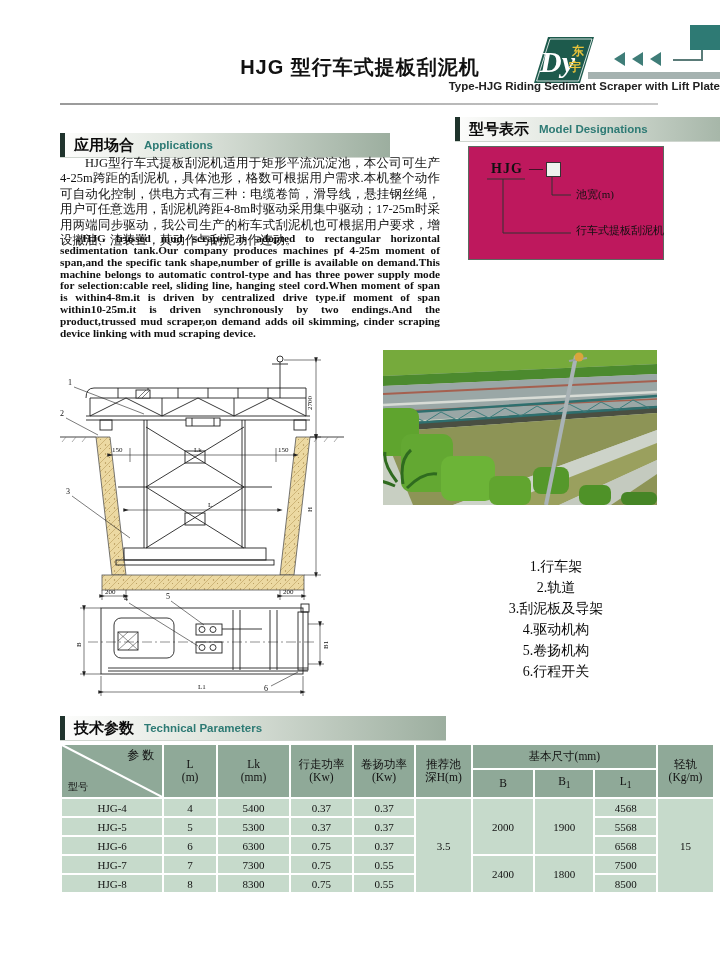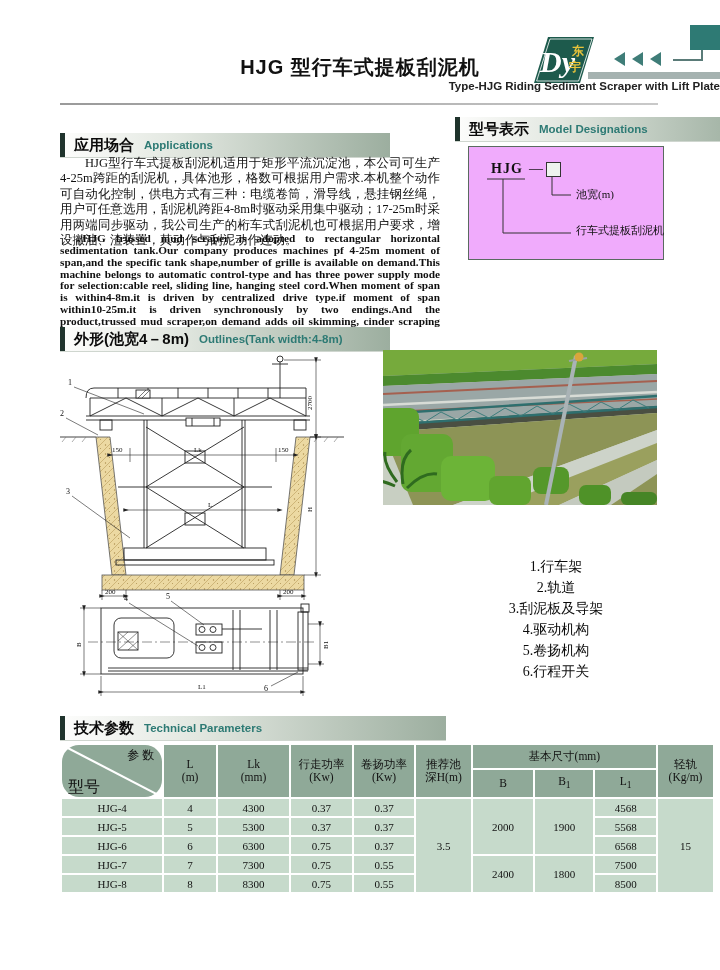--- a/index.html
+++ b/index.html
@@ -24,21 +24,21 @@
   .sec-zh{font-family:"Liberation Sans",sans-serif;font-weight:bold;font-size:15px;color:#0b0b0b;}
   .sec-en{font-family:"Liberation Sans",sans-serif;font-weight:bold;font-size:11.5px;
           color:#2d7a74;margin-left:10px;}
 
   
   .para{width:380px;text-align:justify;color:#101010;}
   .para-zh{left:60px;top:143px;font-size:12.5px;line-height:15.6px;text-indent:2em;}
   .para-en{left:60px;top:222px;font-size:11.3px;line-height:11.8px;text-indent:2em;font-weight:bold;}
 
   
-  .model-box{left:468px;top:146px;width:194px;height:112px;background:#f0abfc;
+  .model-box{left:468px;top:146px;width:194px;height:112px;background:#be185d;
              border:1px solid #5a6a60;}
   .mcode{position:absolute;left:22px;top:14px;font-size:14px;font-weight:bold;color:#111;
          font-family:"Liberation Serif",serif;letter-spacing:1px;}
   .mdash{position:absolute;left:60px;top:14px;font-size:14px;color:#111;}
   .msquare{position:absolute;left:77px;top:15px;width:13px;height:13px;border:1.2px solid #333;background:#eef3ee;}
   .mlabel{position:absolute;font-size:11px;color:#111;white-space:nowrap;}
   .mlab1{left:107px;top:40px;}
   .mlab2{left:107px;top:76px;}
   .model-lines{position:absolute;left:0;top:0;width:194px;height:112px;}
 
@@ -50,21 +50,21 @@
   .tp-table-wrap{left:60px;top:743px;width:655px;}
   table.tp{width:100%;border-collapse:separate;border-spacing:2px;background:#fff;
            font-family:"Liberation Serif",serif;}
   table.tp th{background:#8fa998;color:#121212;font-weight:normal;
               font-size:11.5px;line-height:13px;padding:2px 1px;}
   table.tp td{background:#c6dacb;color:#121212;text-align:center;
               font-size:11px;height:17px;padding:0 18px;}
   th.corner{position:relative;padding:0;}
   th.corner svg{position:absolute;left:0;top:0;width:100%;height:100%;}
   .corner-top{position:absolute;right:8px;top:4px;font-size:12px;}
-  .corner-bot{position:absolute;left:6px;bottom:4px;font-size:16px;}
+  .corner-bot{position:absolute;left:6px;bottom:4px;font-size:10px;}
   .hline{display:block;}
 
   
   .pageno{left:0;top:914px;width:720px;text-align:center;font-size:11px;color:#222;}
 
   svg text{font-family:"Liberation Serif",serif;}
 </style>
 </head>
 <body>
 
@@ -116,25 +116,20 @@
         <line x1="83" y1="48" x2="102" y2="48"></line>
       </g>
     </svg>
     <span class="mcode">HJG</span>
     <span class="mdash">—</span>
     <span class="msquare"></span>
     <span class="mlabel mlab1">池宽(m)</span>
     <span class="mlabel mlab2">行车式提板刮泥机</span>
   </div>
 
-  <div class="abs sec-bar" style="left:60px;top:327px;width:330px;">
-    <span class="strip"></span>
-    <span class="sec-zh">外形(池宽4－8m)</span>
-    <span class="sec-en">Outlines(Tank width:4-8m)</span>
-  </div>
 
   <svg class="abs" style="left:58px;top:352px;" width="330" height="360" viewBox="0 0 330 360">
     <defs>
       <pattern id="sand" width="9" height="9" patternUnits="userSpaceOnUse">
         <rect width="9" height="9" fill="#ecd9a2"></rect>
         <path d="M0 9 L9 0" stroke="#c2a565" stroke-width="0.7"></path>
         <circle cx="2.5" cy="3" r="0.7" fill="#ad8f4e"></circle>
         <circle cx="6.5" cy="6.5" r="0.5" fill="#ad8f4e"></circle>
       </pattern>
       <marker id="ar" markerWidth="9" markerHeight="6" refX="4.5" refY="3" orient="auto">
@@ -344,21 +339,21 @@
         <col style="width:9.6%">
           <col style="width:9.6%">
           <col style="width:8.6%">
         <col style="width:9.6%">
           <col style="width:8.8%">
           <col style="width:9.6%">
           <col style="width:8.7%">
       </colgroup>
       <thead>
         <tr>
-          <th class="corner" rowspan="2" style="height:48px;border-radius:17px;">
+          <th class="corner" rowspan="2" style="height:48px;">
             <svg viewBox="0 0 100 48" preserveAspectRatio="none">
               <line x1="0" y1="0" x2="100" y2="48" stroke="#ffffff" stroke-width="2"></line>
             </svg>
             <span class="corner-top">参 数</span>
             <span class="corner-bot">型号</span>
           </th>
           <th rowspan="2">
             <span class="hline">L</span>
               <span class="hline">(m)</span>
           </th>
@@ -389,21 +384,21 @@
         <tr>
           <th><span>B</span></th>
           <th><span>B</span><sub>1</sub></th>
           <th><span>L</span><sub>1</sub></th>
         </tr>
       </thead>
       <tbody>
         <tr>
           <td>HJG-4</td>
           <td>4</td>
-          <td>4300</td>
+          <td>5400</td>
           <td>0.37</td>
           <td>0.37</td>
           <td rowspan="5">3.5</td>
           <td rowspan="3">2000</td>
           <td rowspan="3">1900</td>
           <td>4568</td>
           <td rowspan="5">15</td>
         </tr>
         <tr>
           <td>HJG-5</td>

